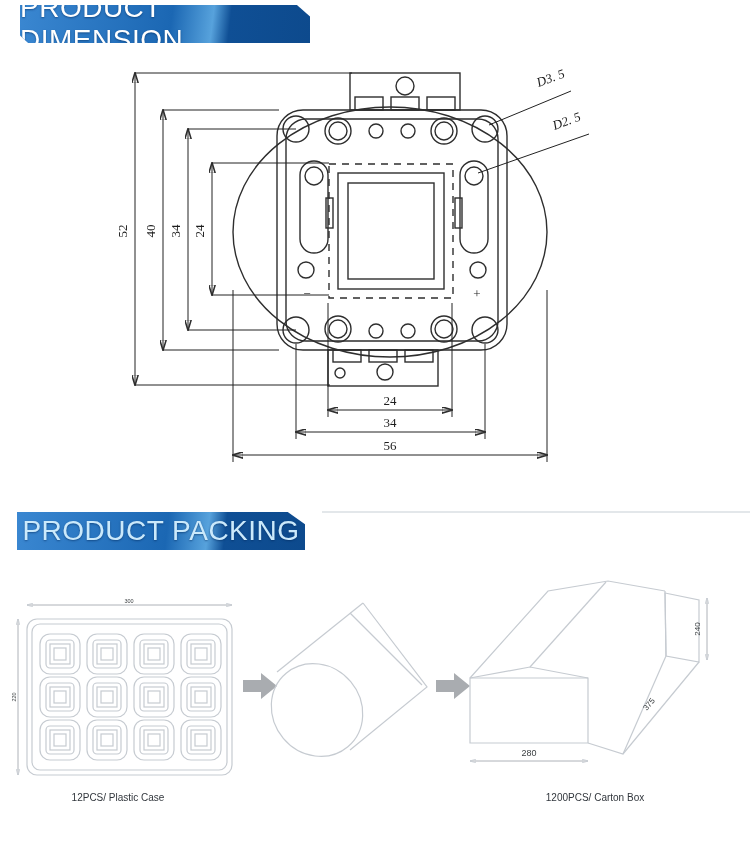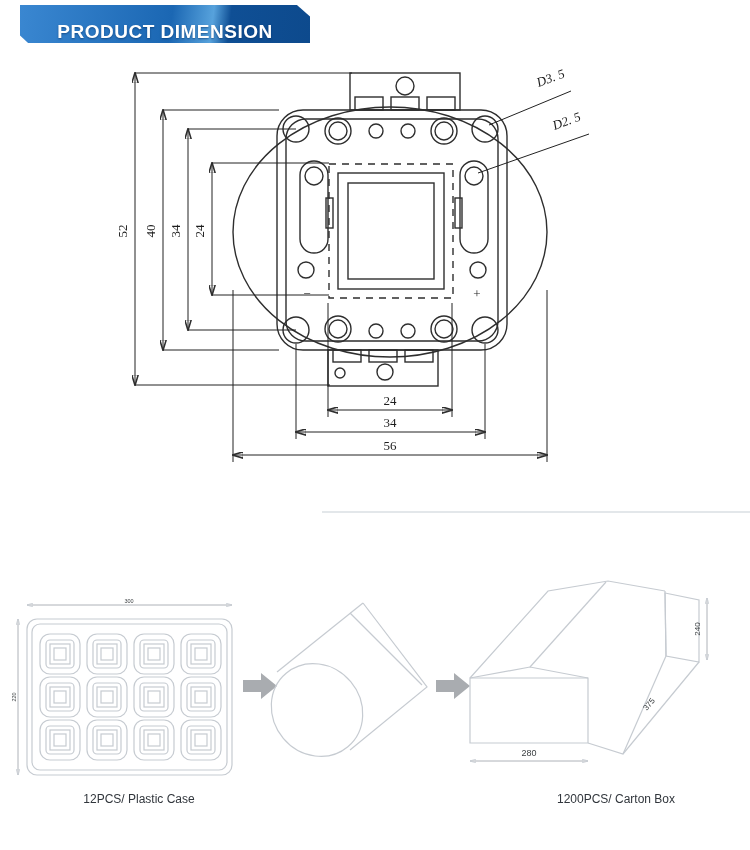--- a/index.html
+++ b/index.html
@@ -1,35 +1,35 @@
 <!DOCTYPE html>
 <html><head>
 <meta charset="utf-8">
 <style>
   html,body{margin:0;padding:0;background:#fff;}
   .page{position:relative;width:750px;height:850px;background:#ffffff;overflow:hidden;
         font-family:"Liberation Sans",sans-serif;}
-  .banner{position:absolute;display:flex;align-items:flex-end;justify-content:center;
+  .banner{position:absolute;display:flex;align-items:center;justify-content:center;
           background:linear-gradient(97deg,#3a87d1 0%,#1b67b3 52%,#57a2dc 66%,#0f4f95 72%,#0d4a8d 100%);
-          font-weight:bold;font-size:19px;letter-spacing:.5px;
+          font-weight:normal;font-size:28px;letter-spacing:.5px;
           text-shadow:0 1px 2px rgba(0,40,90,.55);}
   .banner1{left:20px;top:5px;width:290px;height:38px;color:#ffffff;
            clip-path:polygon(0 0,95.5% 0,100% 30%,100% 100%,2.8% 100%,0 80%);}
   .banner2{left:17px;top:512px;width:288px;height:38px;color:#cbe9fb;
            clip-path:polygon(0 0,94% 0,100% 32%,100% 100%,0 100%);}
   .divider{position:absolute;left:322px;top:511px;width:428px;height:2px;background:#e3e7ea;}
   svg{position:absolute;overflow:visible;}
   .cad line,.cad path,.cad rect,.cad circle,.cad ellipse{stroke:#2e2e2e;fill:none;stroke-width:1.4;}
   .cad .dim{stroke:#222;stroke-width:1;}
   .cad text{font-family:"Liberation Serif",serif;fill:#1d1d1d;font-size:13px;}
   .cad .callout{font-style:italic;font-size:13px;}
   .pack path,.pack rect,.pack line,.pack circle,.pack ellipse{stroke:#c6cbd1;fill:none;stroke-width:1.2;}
   .pack .dimline{stroke:#9aa0a6;stroke-width:.8;}
   .pack text{font-family:"Liberation Sans",sans-serif;fill:#3c4043;}
-  .caption{position:absolute;top:792px;transform:translateX(-50%);font-size:12px;color:#31363c;white-space:nowrap;margin-left:21px;}
+  .caption{position:absolute;top:792px;transform:translateX(-50%);font-size:10px;color:#31363c;white-space:nowrap;}
 </style>
 </head>
 <body>
 
 <div class="page">
 
   <div class="banner banner1">
     <span>PRODUCT DIMENSION</span>
   </div>
 
@@ -150,20 +150,23 @@
       <line class="dim" x1="389" y1="70" x2="471" y2="36"></line>
       <text class="callout" x="452" y="27" text-anchor="middle" transform="rotate(-20 452 27)">D3. 5</text>
     </g>
     <g>
       <line class="dim" x1="378" y1="118" x2="489" y2="79"></line>
       <text class="callout" x="468" y="70" text-anchor="middle" transform="rotate(-20 468 70)">D2. 5</text>
     </g>
   </svg>
 
   <div class="divider"></div>
+  <div class="banner banner2">
+    <span>PRODUCT PACKING</span>
+  </div>
 
   <svg class="pack" style="left:12px;top:597px;" width="230" height="195" viewBox="0 0 230 195">
     <defs>
       <marker id="arwB" viewBox="0 0 10 6" refX="9.5" refY="3" markerWidth="8" markerHeight="5" orient="auto-start-reverse">
         <path d="M0,0L10,3L0,6z" fill="#8a9096" stroke="none"></path>
       </marker>
       <symbol id="ledcell">
         <rect x="2" y="2" width="40" height="40" rx="10" stroke="#ccd1d7" fill="none"></rect>
         <rect x="8" y="8" width="28" height="28" rx="4" stroke="#bdc3c9" fill="#fff"></rect>
         <rect x="12" y="12" width="20" height="20" fill="#f2ec38" stroke="#d9d23a"></rect>

